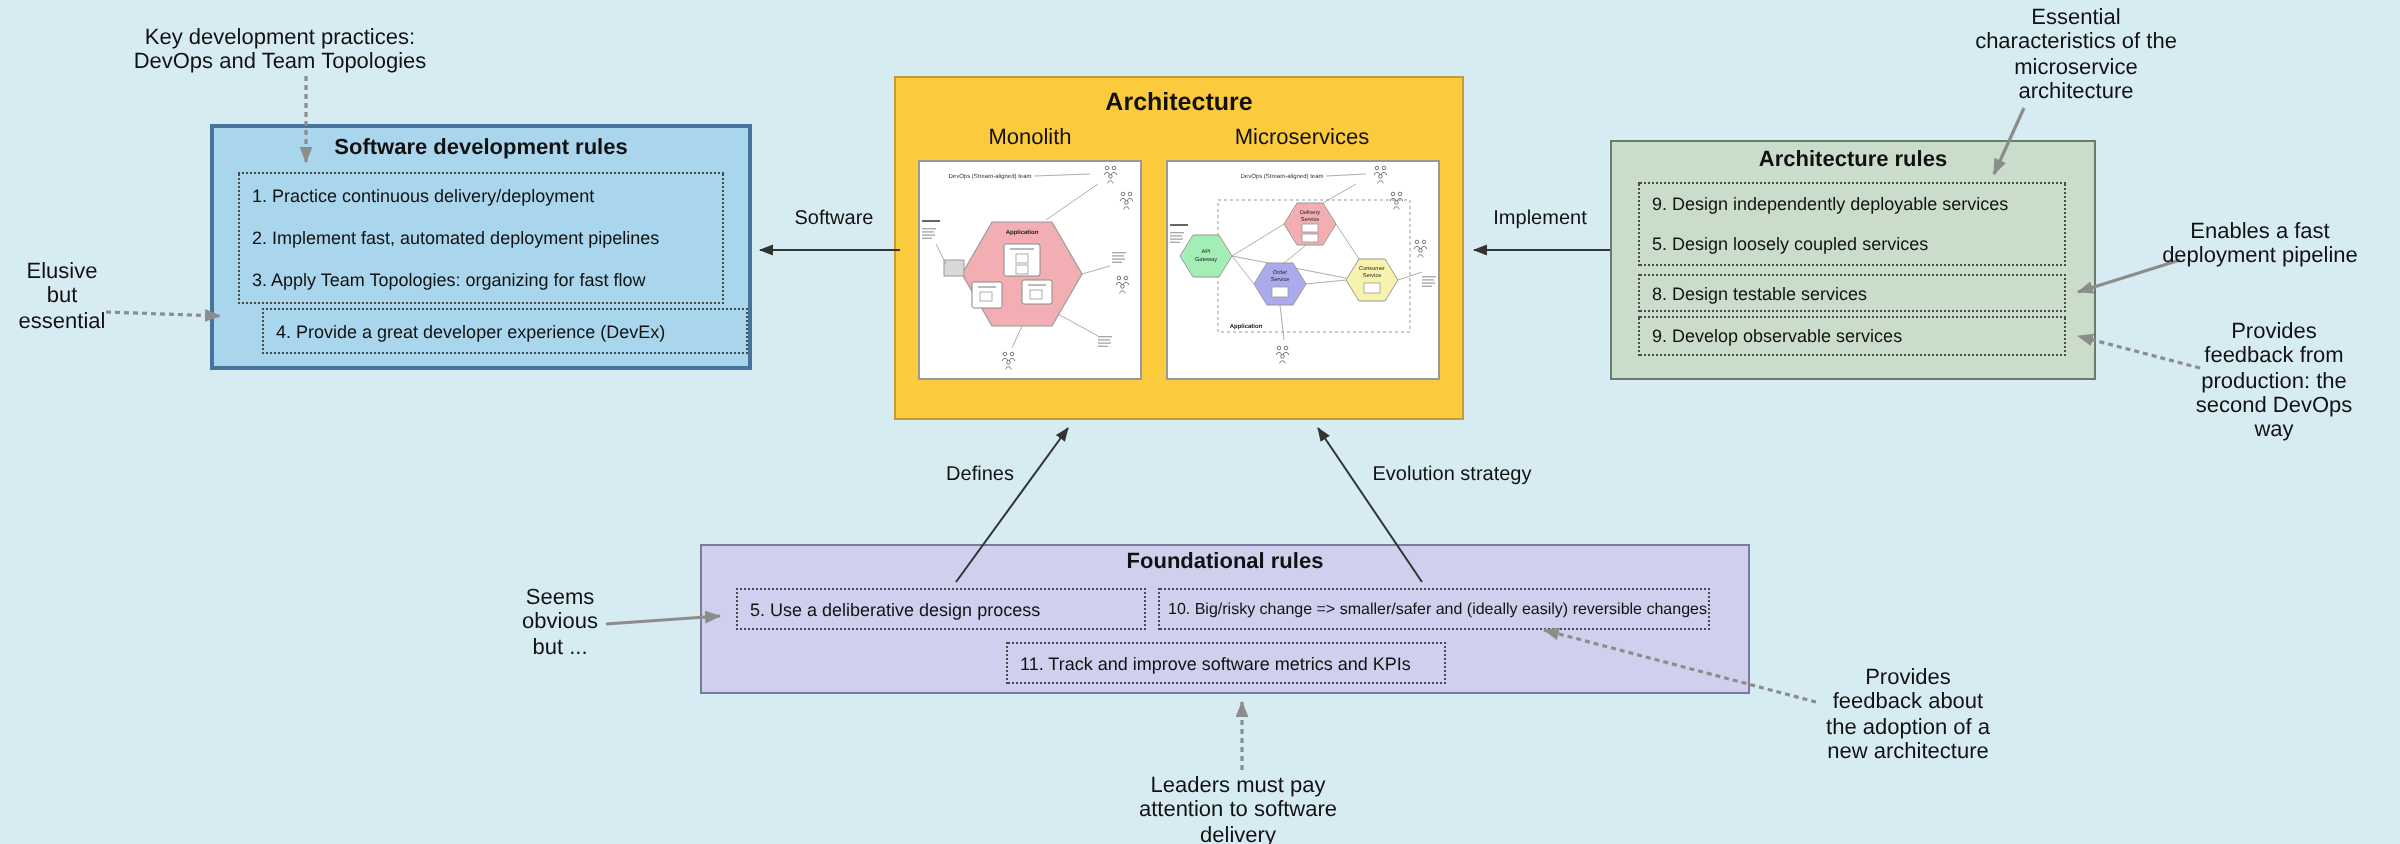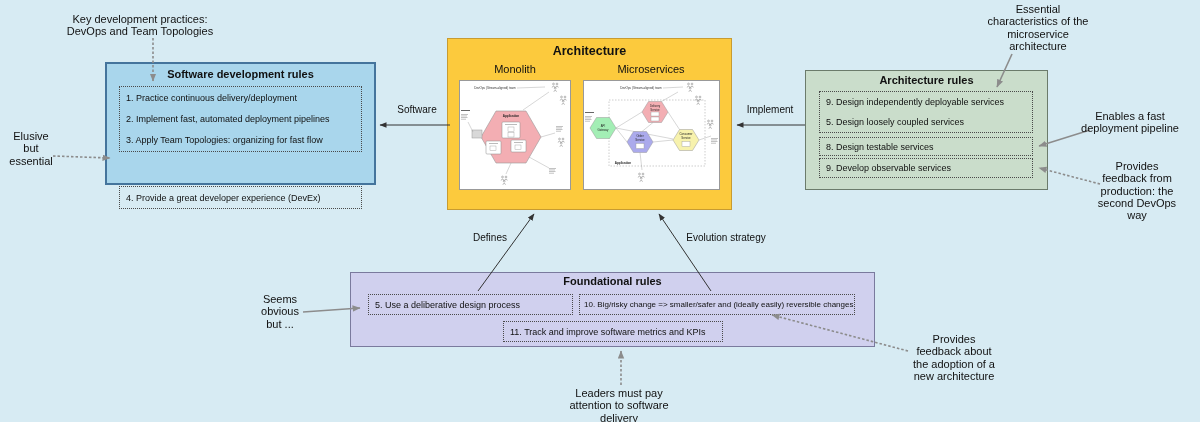--- a/index.html
+++ b/index.html
@@ -45,21 +45,21 @@
     </defs>
   </svg>
 
   <div class="box blue-box" style="left:105px;top:62px;width:271px;height:123px;">
     <div class="box-title" style="top:4px;">Software development rules</div>
     <div class="dotted" style="left:12px;top:22px;width:243px;height:66px;">
       <div class="item">1. Practice continuous delivery/deployment</div>
       <div class="item">2. Implement fast, automated deployment pipelines</div>
       <div class="item">3. Apply Team Topologies: organizing for fast flow</div>
     </div>
-    <div class="dotted" style="left:12px;top:90px;width:243px;height:23px;margin-top:32px;">
+    <div class="dotted" style="left:24px;top:90px;width:243px;height:23px;">
       <div class="item">4. Provide a great developer experience (DevEx)</div>
     </div>
   </div>
 
   <div class="box yellow-box" style="left:447px;top:38px;width:285px;height:172px;">
     <div class="box-title arch-title" style="top:5px;">Architecture</div>
     <div class="sub-label" style="left:27px;top:24px;width:80px;">Monolith</div>
     <div class="sub-label" style="left:153px;top:24px;width:100px;">Microservices</div>
 
     <svg class="panel" style="left:11px;top:41px;" width="112" height="110" viewBox="0 0 112 110">

